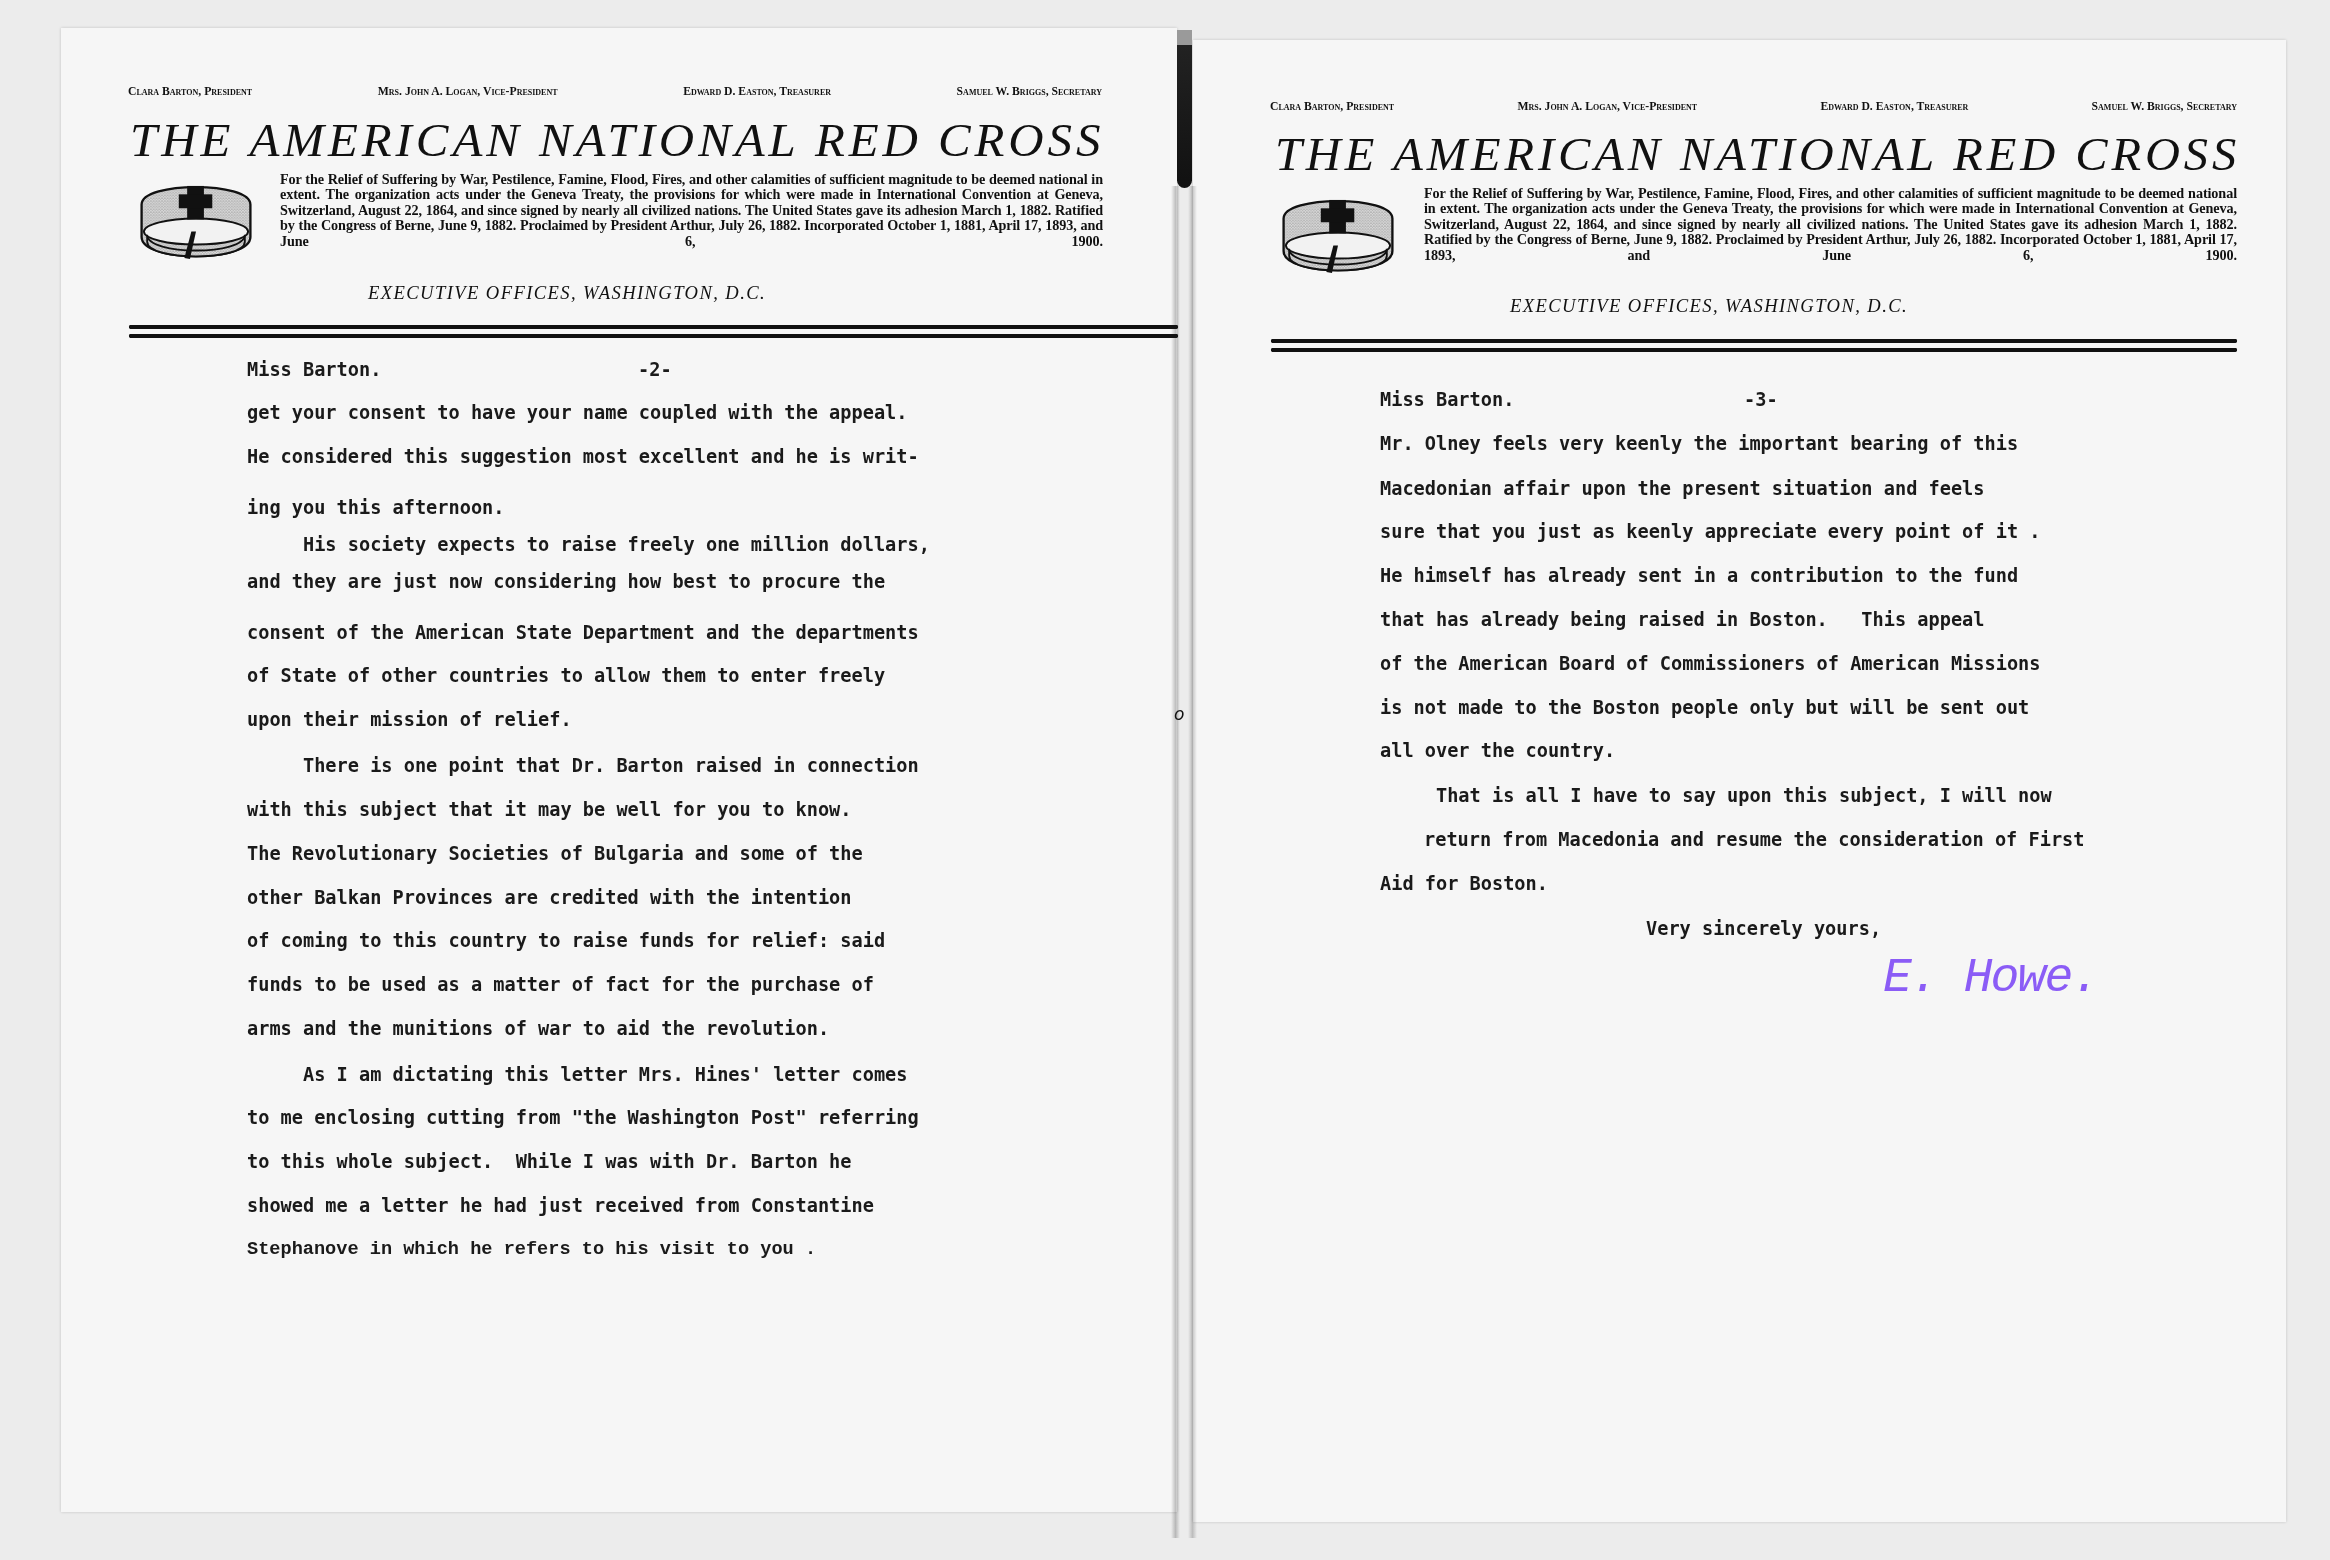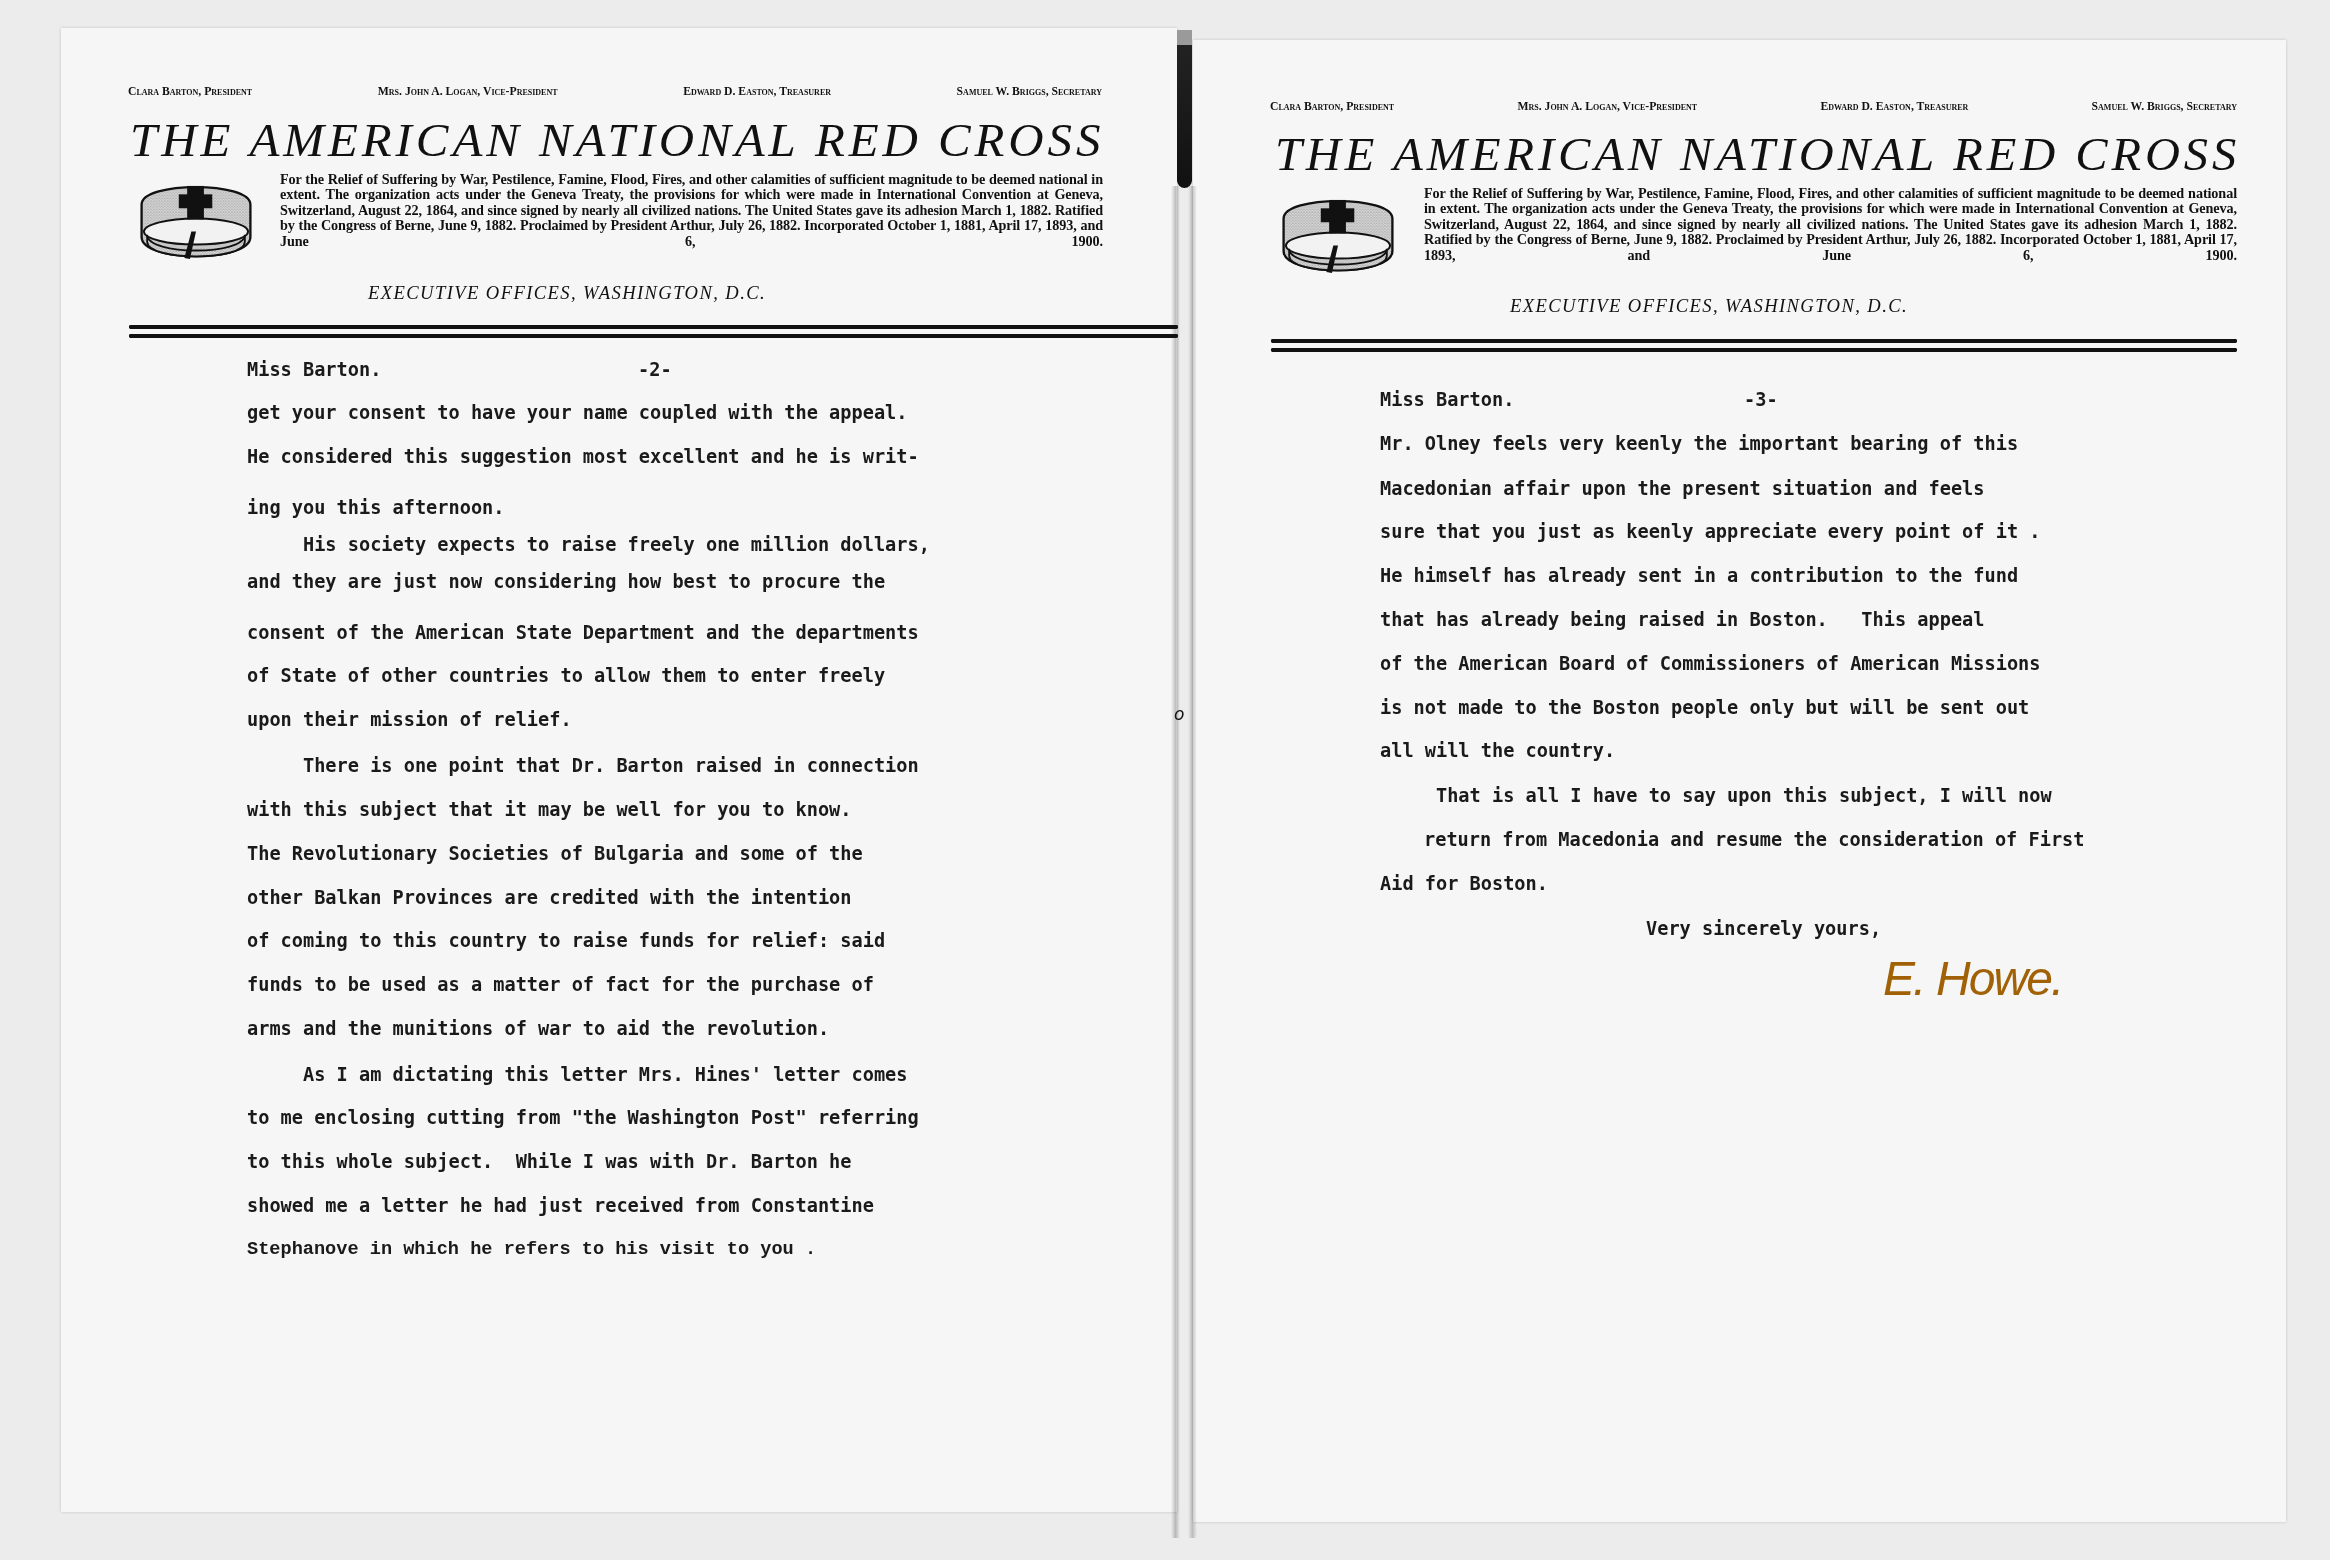--- a/index.html
+++ b/index.html
@@ -41,22 +41,22 @@
     line-height:15.4px; text-align:justify; font-weight:bold; letter-spacing:-0.1px; }
   .charter::after { content:""; display:inline-block; width:100%; }
   .exec { position:absolute; font-family:"Liberation Serif", serif; font-style:italic;
     font-size:18.6px; letter-spacing:1.4px; white-space:nowrap; }
   .rule { position:absolute; height:4.2px; background:#111; border-radius:1.4px; }
 
   
   .typed { position:absolute; font-family:"DejaVu Sans Mono", monospace; font-size:18.6px;
     font-weight:bold; color:#1a1a1a; white-space:pre; }
   .typed .ln { position:absolute; left:0; white-space:pre; }
-  .signature { position:absolute; font-family:Liberation Sans, sans-serif; font-style:italic;
-    font-size:48px; color:#a16207; letter-spacing:-1.9px; }
+  .signature { position:absolute; font-family:Liberation Mono, monospace; font-style:italic;
+    font-size:48px; color:#8b5cf6; letter-spacing:-1.9px; }
 </style>
 </head>
 <body>
 
 <div class="page" id="page-left"></div>
 
 <div class="page" id="page-right"></div>
 
 <div class="gutter-shadow-a"></div>
 <div class="gutter-shadow-b"></div>
@@ -142,20 +142,20 @@
 <div class="typed" style="left:1380px; top:389px;">
   <span class="ln" style="top:0px;">Miss Barton.</span>
   <span class="ln" style="top:0px; left:364px;">-3-</span>
   <span class="ln" style="top:44px;">Mr. Olney feels very keenly the important bearing of this</span>
   <span class="ln" style="top:89px;">Macedonian affair upon the present situation and feels</span>
   <span class="ln" style="top:132px;">sure that you just as keenly appreciate every point of it .</span>
   <span class="ln" style="top:176px;">He himself has already sent in a contribution to the fund</span>
   <span class="ln" style="top:220px;">that has already being raised in Boston.   This appeal</span>
   <span class="ln" style="top:264px;">of the American Board of Commissioners of American Missions</span>
   <span class="ln" style="top:308px;">is not made to the Boston people only but will be sent out</span>
-  <span class="ln" style="top:351px;">all will the country.</span>
+  <span class="ln" style="top:351px;">all over the country.</span>
   <span class="ln" style="top:396px;">     That is all I have to say upon this subject, I will now</span>
   <span class="ln" style="top:440px;margin-left:44px;">return from Macedonia and resume the consideration of First</span>
   <span class="ln" style="top:484px;">Aid for Boston.</span>
   <span class="ln" style="top:529px; left:266px;">Very sincerely yours,</span>
 </div>
 <div class="signature" style="left:1883px; top:951px;">E. Howe.</div>
 
 
 </body></html>

